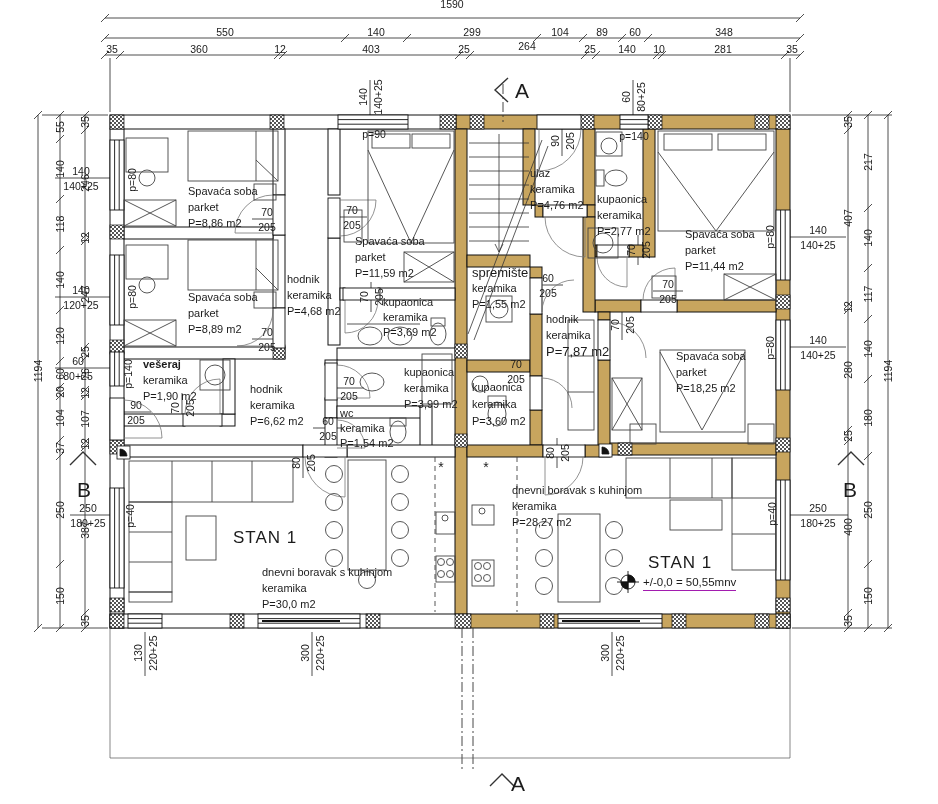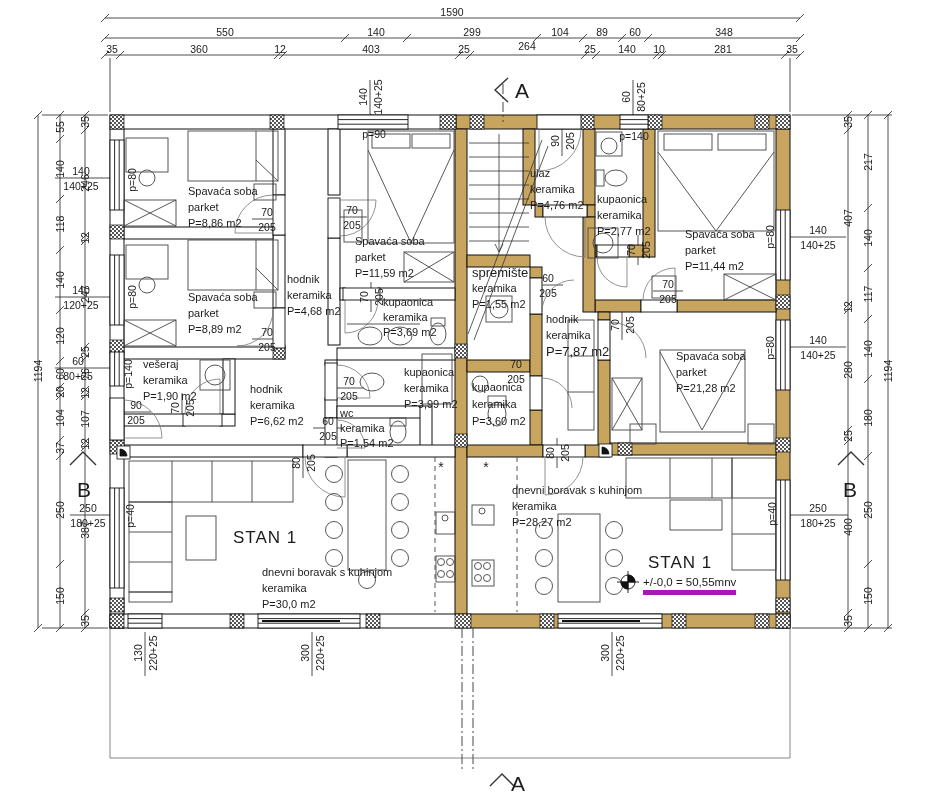--- a/index.html
+++ b/index.html
@@ -3,21 +3,21 @@
 <meta charset="utf-8">
 <style>
   html,body{margin:0;padding:0;background:#fff;}
   #canvas{position:relative;width:938px;height:804px;background:#ffffff;overflow:hidden;
           font-family:"Liberation Sans",sans-serif;}
   #canvas svg{position:absolute;left:0;top:0;}
   .lbl{position:absolute;font-family:"Liberation Sans",sans-serif;font-size:10.5px;
        color:#1b1b1b;white-space:nowrap;line-height:1;}
   .stan-label{position:absolute;font-size:17px;color:#1b1b1b;white-space:nowrap;letter-spacing:1px;}
   .level-label{position:absolute;font-size:11.5px;color:#1b1b1b;white-space:nowrap;
-               border-bottom:5px solid #a21caf;padding-bottom:2px;}
+               border-bottom:1px solid #a21caf;padding-bottom:2px;}
 </style>
 </head>
 <body>
 
 <div id="canvas">
 <svg width="938" height="804" viewBox="0 0 938 804">
   <defs>
     <pattern id="hx" patternUnits="userSpaceOnUse" width="4" height="4">
       <rect width="4" height="4" fill="#fff"></rect>
       <rect width="2" height="2" fill="#555"></rect>
@@ -448,21 +448,21 @@
   </g>
 
   <g stroke="#555" stroke-width="0.7" fill="none">
     <line x1="110" y1="628" x2="110" y2="758"></line>
     <line x1="790" y1="628" x2="790" y2="758"></line>
     <line x1="110" y1="758" x2="790" y2="758"></line>
   </g>
 </svg>
 
 <div id="labels">
-      <span class="lbl" style="left: 452px; top: 12px; transform: translate(-50%, -50%);">1590</span>
+      <span class="lbl" style="left: 452px; top: 4px; transform: translate(-50%, -50%);">1590</span>
       <span class="lbl" style="left: 225px; top: 32px; transform: translate(-50%, -50%);">550</span>
       <span class="lbl" style="left: 376px; top: 32px; transform: translate(-50%, -50%);">140</span>
       <span class="lbl" style="left: 472px; top: 32px; transform: translate(-50%, -50%);">299</span>
       <span class="lbl" style="left: 560px; top: 32px; transform: translate(-50%, -50%);">104</span>
       <span class="lbl" style="left: 602px; top: 32px; transform: translate(-50%, -50%);">89</span>
       <span class="lbl" style="left: 635px; top: 32px; transform: translate(-50%, -50%);">60</span>
       <span class="lbl" style="left: 724px; top: 32px; transform: translate(-50%, -50%);">348</span>
       <span class="lbl" style="left: 112px; top: 49px; transform: translate(-50%, -50%);">35</span>
       <span class="lbl" style="left: 199px; top: 49px; transform: translate(-50%, -50%);">360</span>
       <span class="lbl" style="left: 280px; top: 49px; transform: translate(-50%, -50%);">12</span>
@@ -609,22 +609,22 @@
       <span class="lbl" style="left: 685px; top: 250px; font-size: 11px; transform: translate(0px, -50%);">parket</span>
       <span class="lbl" style="left: 685px; top: 266px; font-size: 11px; transform: translate(0px, -50%);">P=11,44 m2</span>
       <span class="lbl" style="left: 546px; top: 319px; font-size: 11px; transform: translate(0px, -50%);">hodnik</span>
       <span class="lbl" style="left: 546px; top: 335px; font-size: 11px; transform: translate(0px, -50%);">keramika</span>
       <span class="lbl" style="left: 546px; top: 351px; font-size: 13px; transform: translate(0px, -50%);">P=7,87 m2</span>
       <span class="lbl" style="left: 472px; top: 387px; font-size: 11px; transform: translate(0px, -50%);">kupaonica</span>
       <span class="lbl" style="left: 472px; top: 404px; font-size: 11px; transform: translate(0px, -50%);">keramika</span>
       <span class="lbl" style="left: 472px; top: 421px; font-size: 11px; transform: translate(0px, -50%);">P=3,60 m2</span>
       <span class="lbl" style="left: 676px; top: 356px; font-size: 11px; transform: translate(0px, -50%);">Spavaća soba</span>
       <span class="lbl" style="left: 676px; top: 372px; font-size: 11px; transform: translate(0px, -50%);">parket</span>
-      <span class="lbl" style="left: 676px; top: 388px; font-size: 11px; transform: translate(0px, -50%);">P=21,28 m2</span>
-      <span class="lbl" style="left: 143px; top: 364px; font-size: 11px; transform: translate(0px, -50%);">vešeraj</span>
+      <span class="lbl" style="left: 676px; top: 388px; font-size: 11px; transform: translate(0px, -50%);">P=18,25 m2</span>
+      <span class="lbl" style="left: 143px; top: 364px; font-size: 11px; transform: translate(0px, -50%); font-weight: bold;">vešeraj</span>
       <span class="lbl" style="left: 143px; top: 380px; font-size: 11px; transform: translate(0px, -50%);">keramika</span>
       <span class="lbl" style="left: 143px; top: 396px; font-size: 11px; transform: translate(0px, -50%);">P=1,90 m2</span>
       <span class="lbl" style="left: 250px; top: 389px; font-size: 11px; transform: translate(0px, -50%);">hodnik</span>
       <span class="lbl" style="left: 250px; top: 405px; font-size: 11px; transform: translate(0px, -50%);">keramika</span>
       <span class="lbl" style="left: 250px; top: 421px; font-size: 11px; transform: translate(0px, -50%);">P=6,62 m2</span>
       <span class="lbl" style="left: 404px; top: 372px; font-size: 11px; transform: translate(0px, -50%);">kupaonica</span>
       <span class="lbl" style="left: 404px; top: 388px; font-size: 11px; transform: translate(0px, -50%);">keramika</span>
       <span class="lbl" style="left: 404px; top: 404px; font-size: 11px; transform: translate(0px, -50%);">P=3,99 m2</span>
       <span class="lbl" style="left: 340px; top: 413px; font-size: 11px; transform: translate(0px, -50%);">wc</span>
       <span class="lbl" style="left: 340px; top: 428px; font-size: 11px; transform: translate(0px, -50%);">keramika</span>

